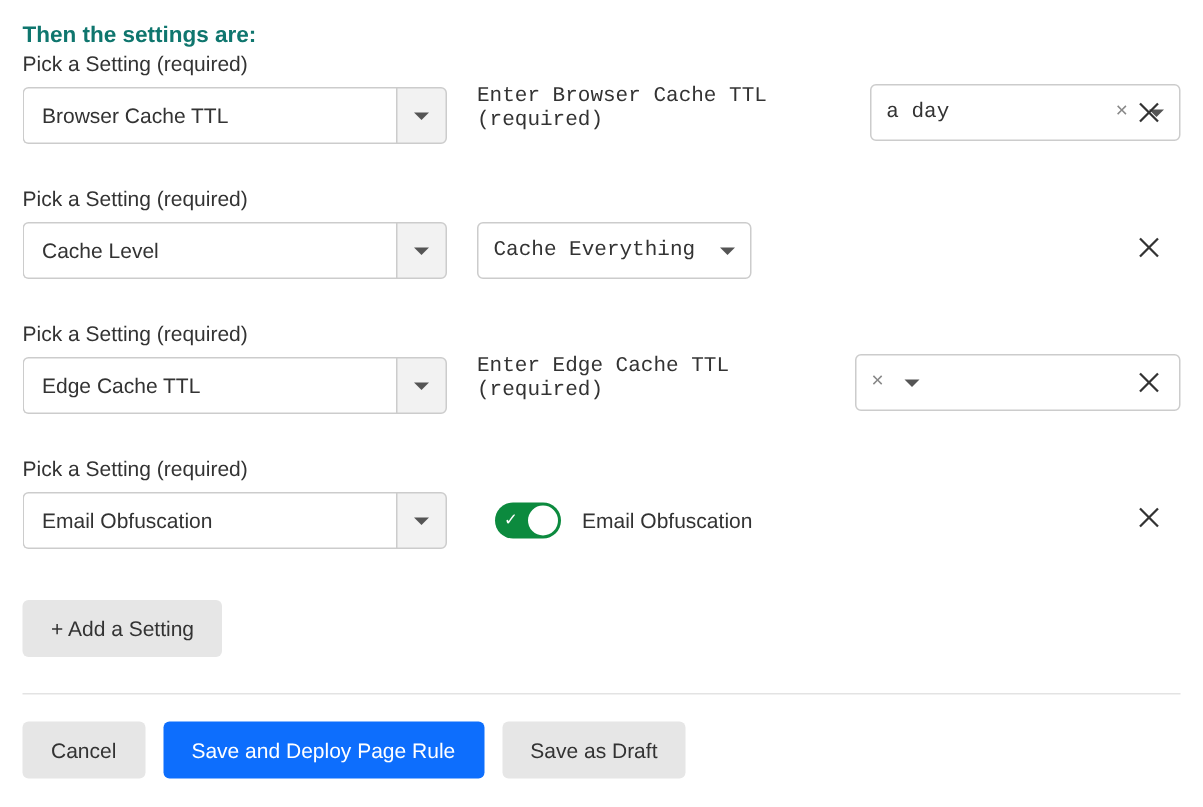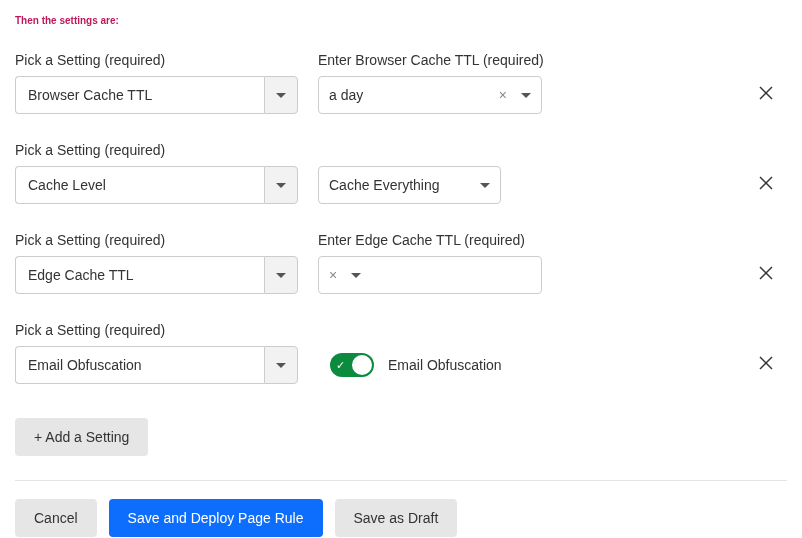--- a/index.html
+++ b/index.html
@@ -7,23 +7,23 @@
     margin: 0;
     padding: 15px;
     font-family: -apple-system, BlinkMacSystemFont, "Segoe UI", Arial, sans-serif;
     font-size: 14px;
     color: #333;
     background: #fff;
     width: 802px;
   }
   .section-title {
     font-weight: 700;
-    font-size: 10px;
-    margin-bottom: 26px;
-    color: #be185d;
+    font-size: 15px;
+    margin-bottom: 2px;
+    color: #0f766e;
   }
   .setting-row {
     display: flex;
     align-items: flex-end;
     margin-bottom: 28px;
     position: relative;
   }
   .field-group {
     display: flex;
     flex-direction: column;
@@ -62,21 +62,22 @@
   }
   .caret-down {
     width: 0; height: 0;
     border-left: 5px solid transparent;
     border-right: 5px solid transparent;
     border-top: 5px solid #555;
   }
   .value-group {
     margin-left: 20px;
     display: flex;
-    flex-direction: column;
+    flex-direction: row;
+    font-family: Liberation Mono, monospace;
   }
   .combo {
     width: 183px;
     height: 38px;
     border: 1px solid #ccc;
     border-radius: 4px;
     display: flex;
     align-items: center;
     padding: 0 10px;
     background: #fff;

